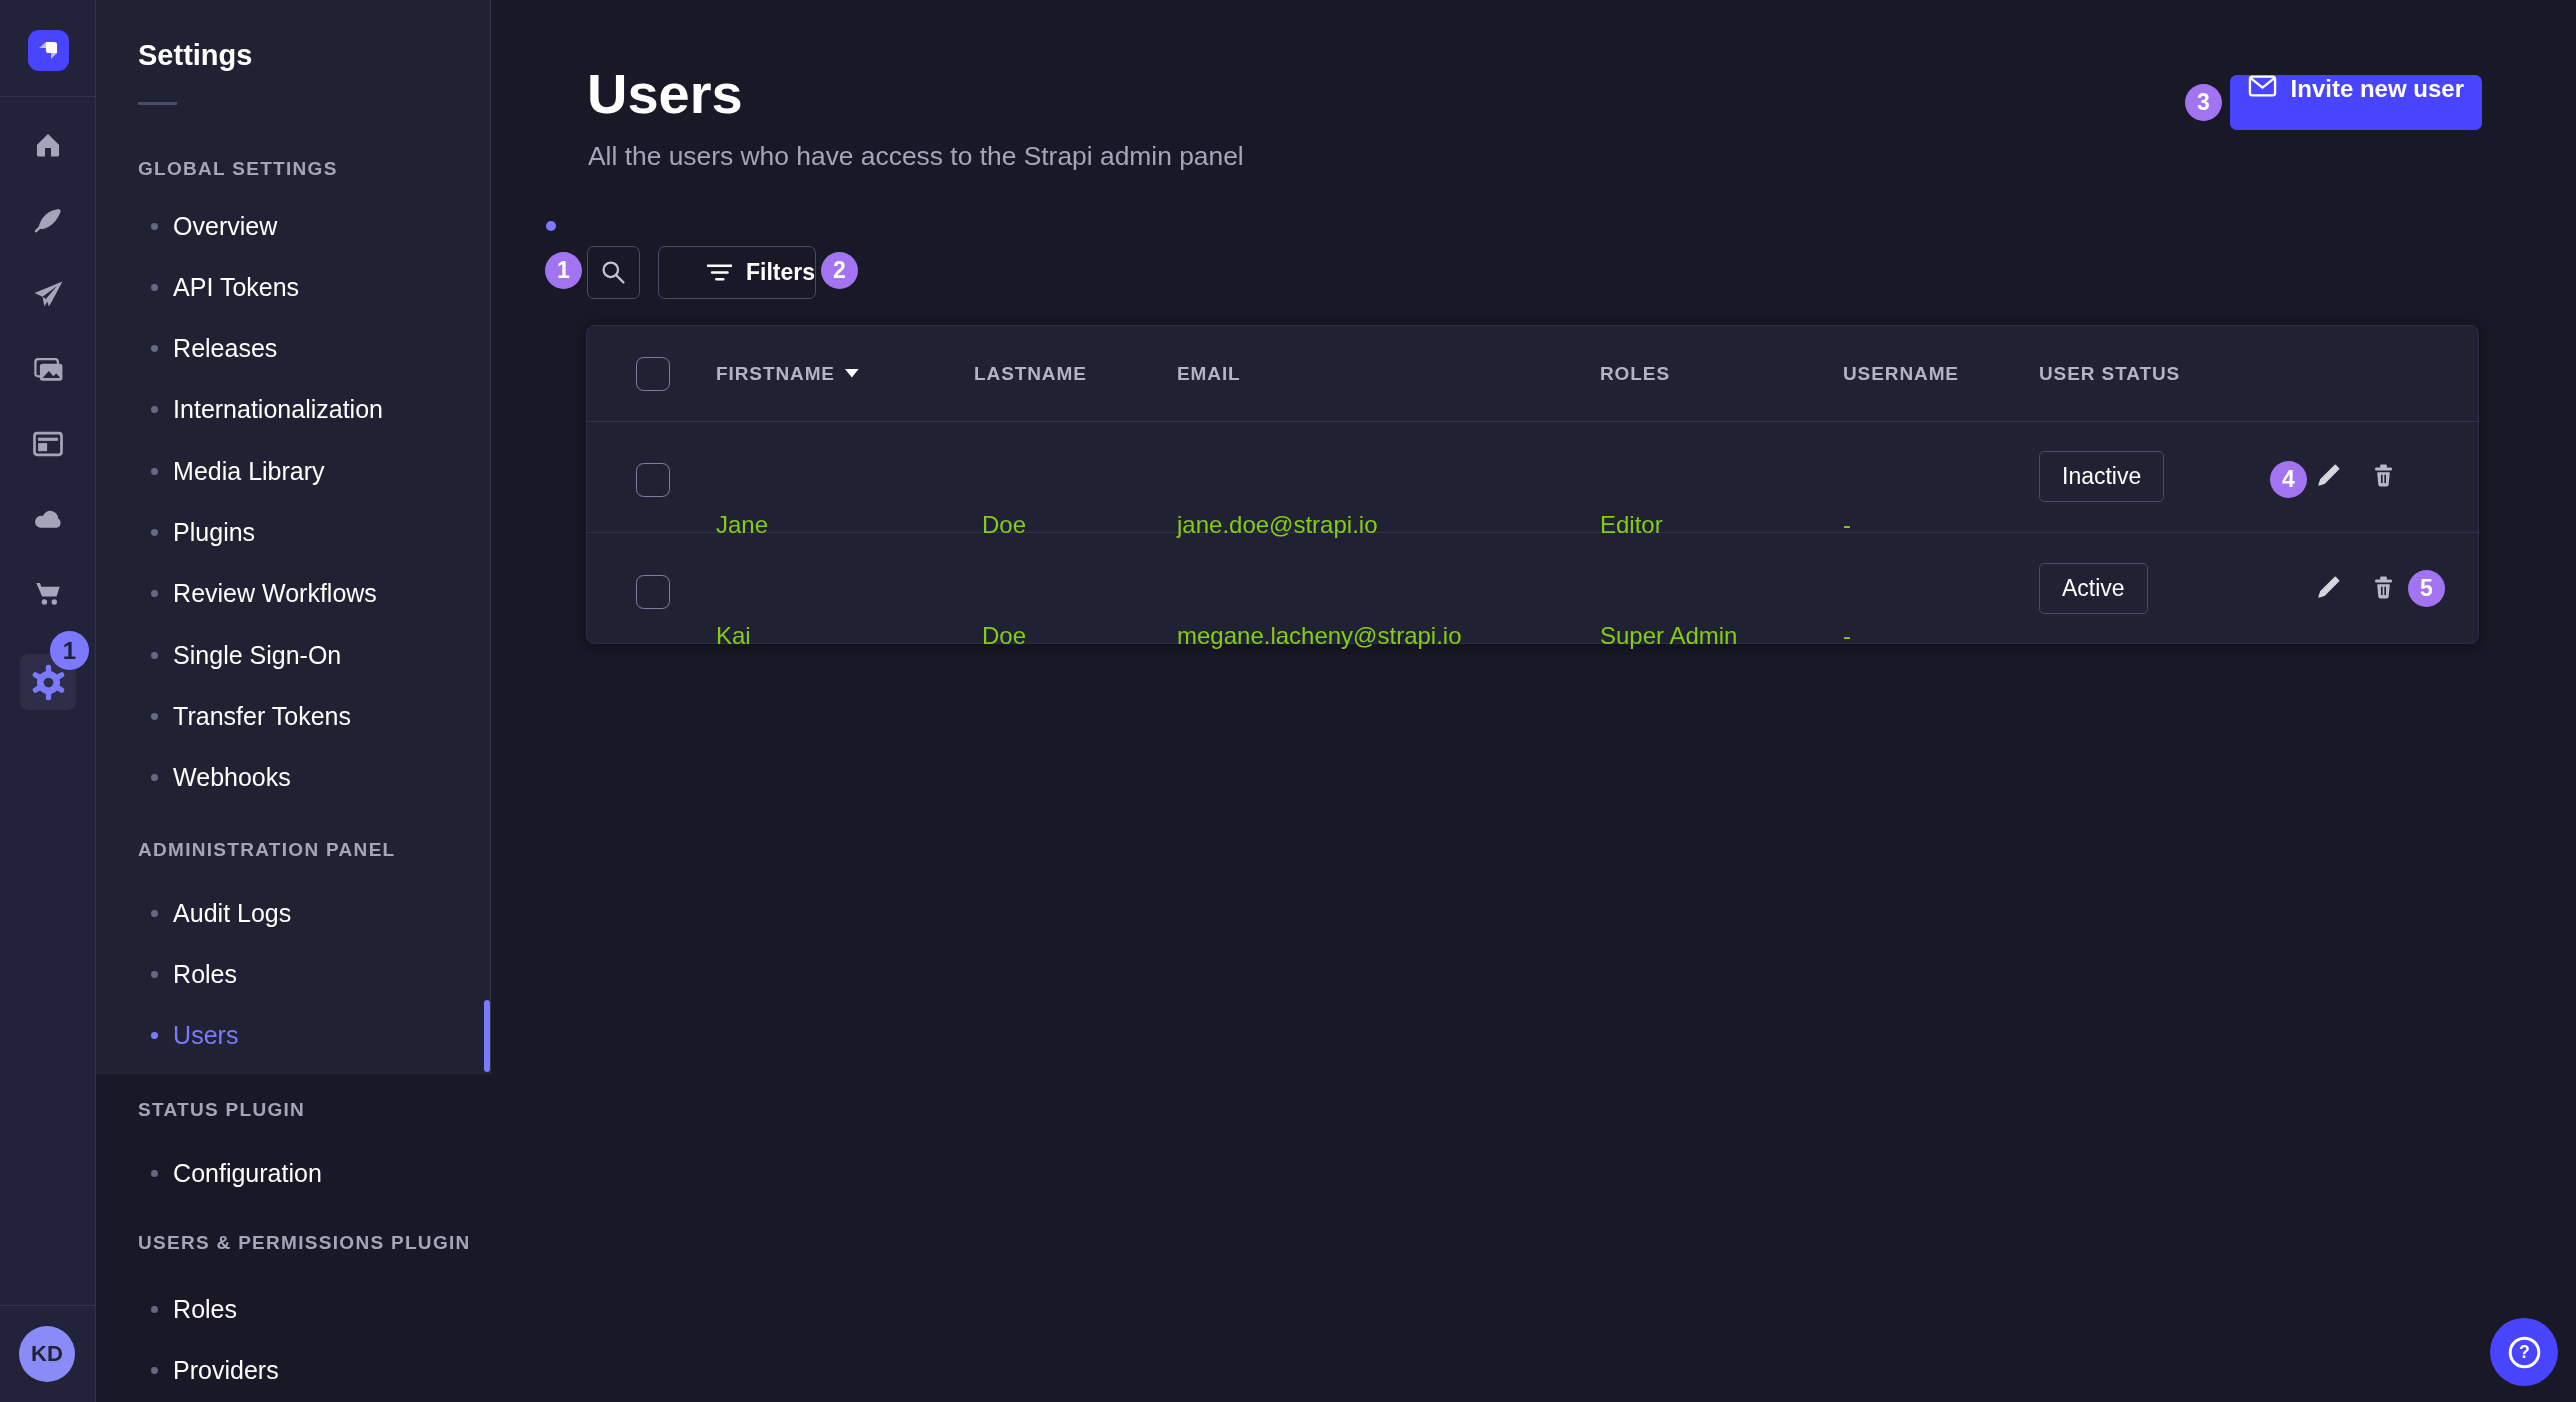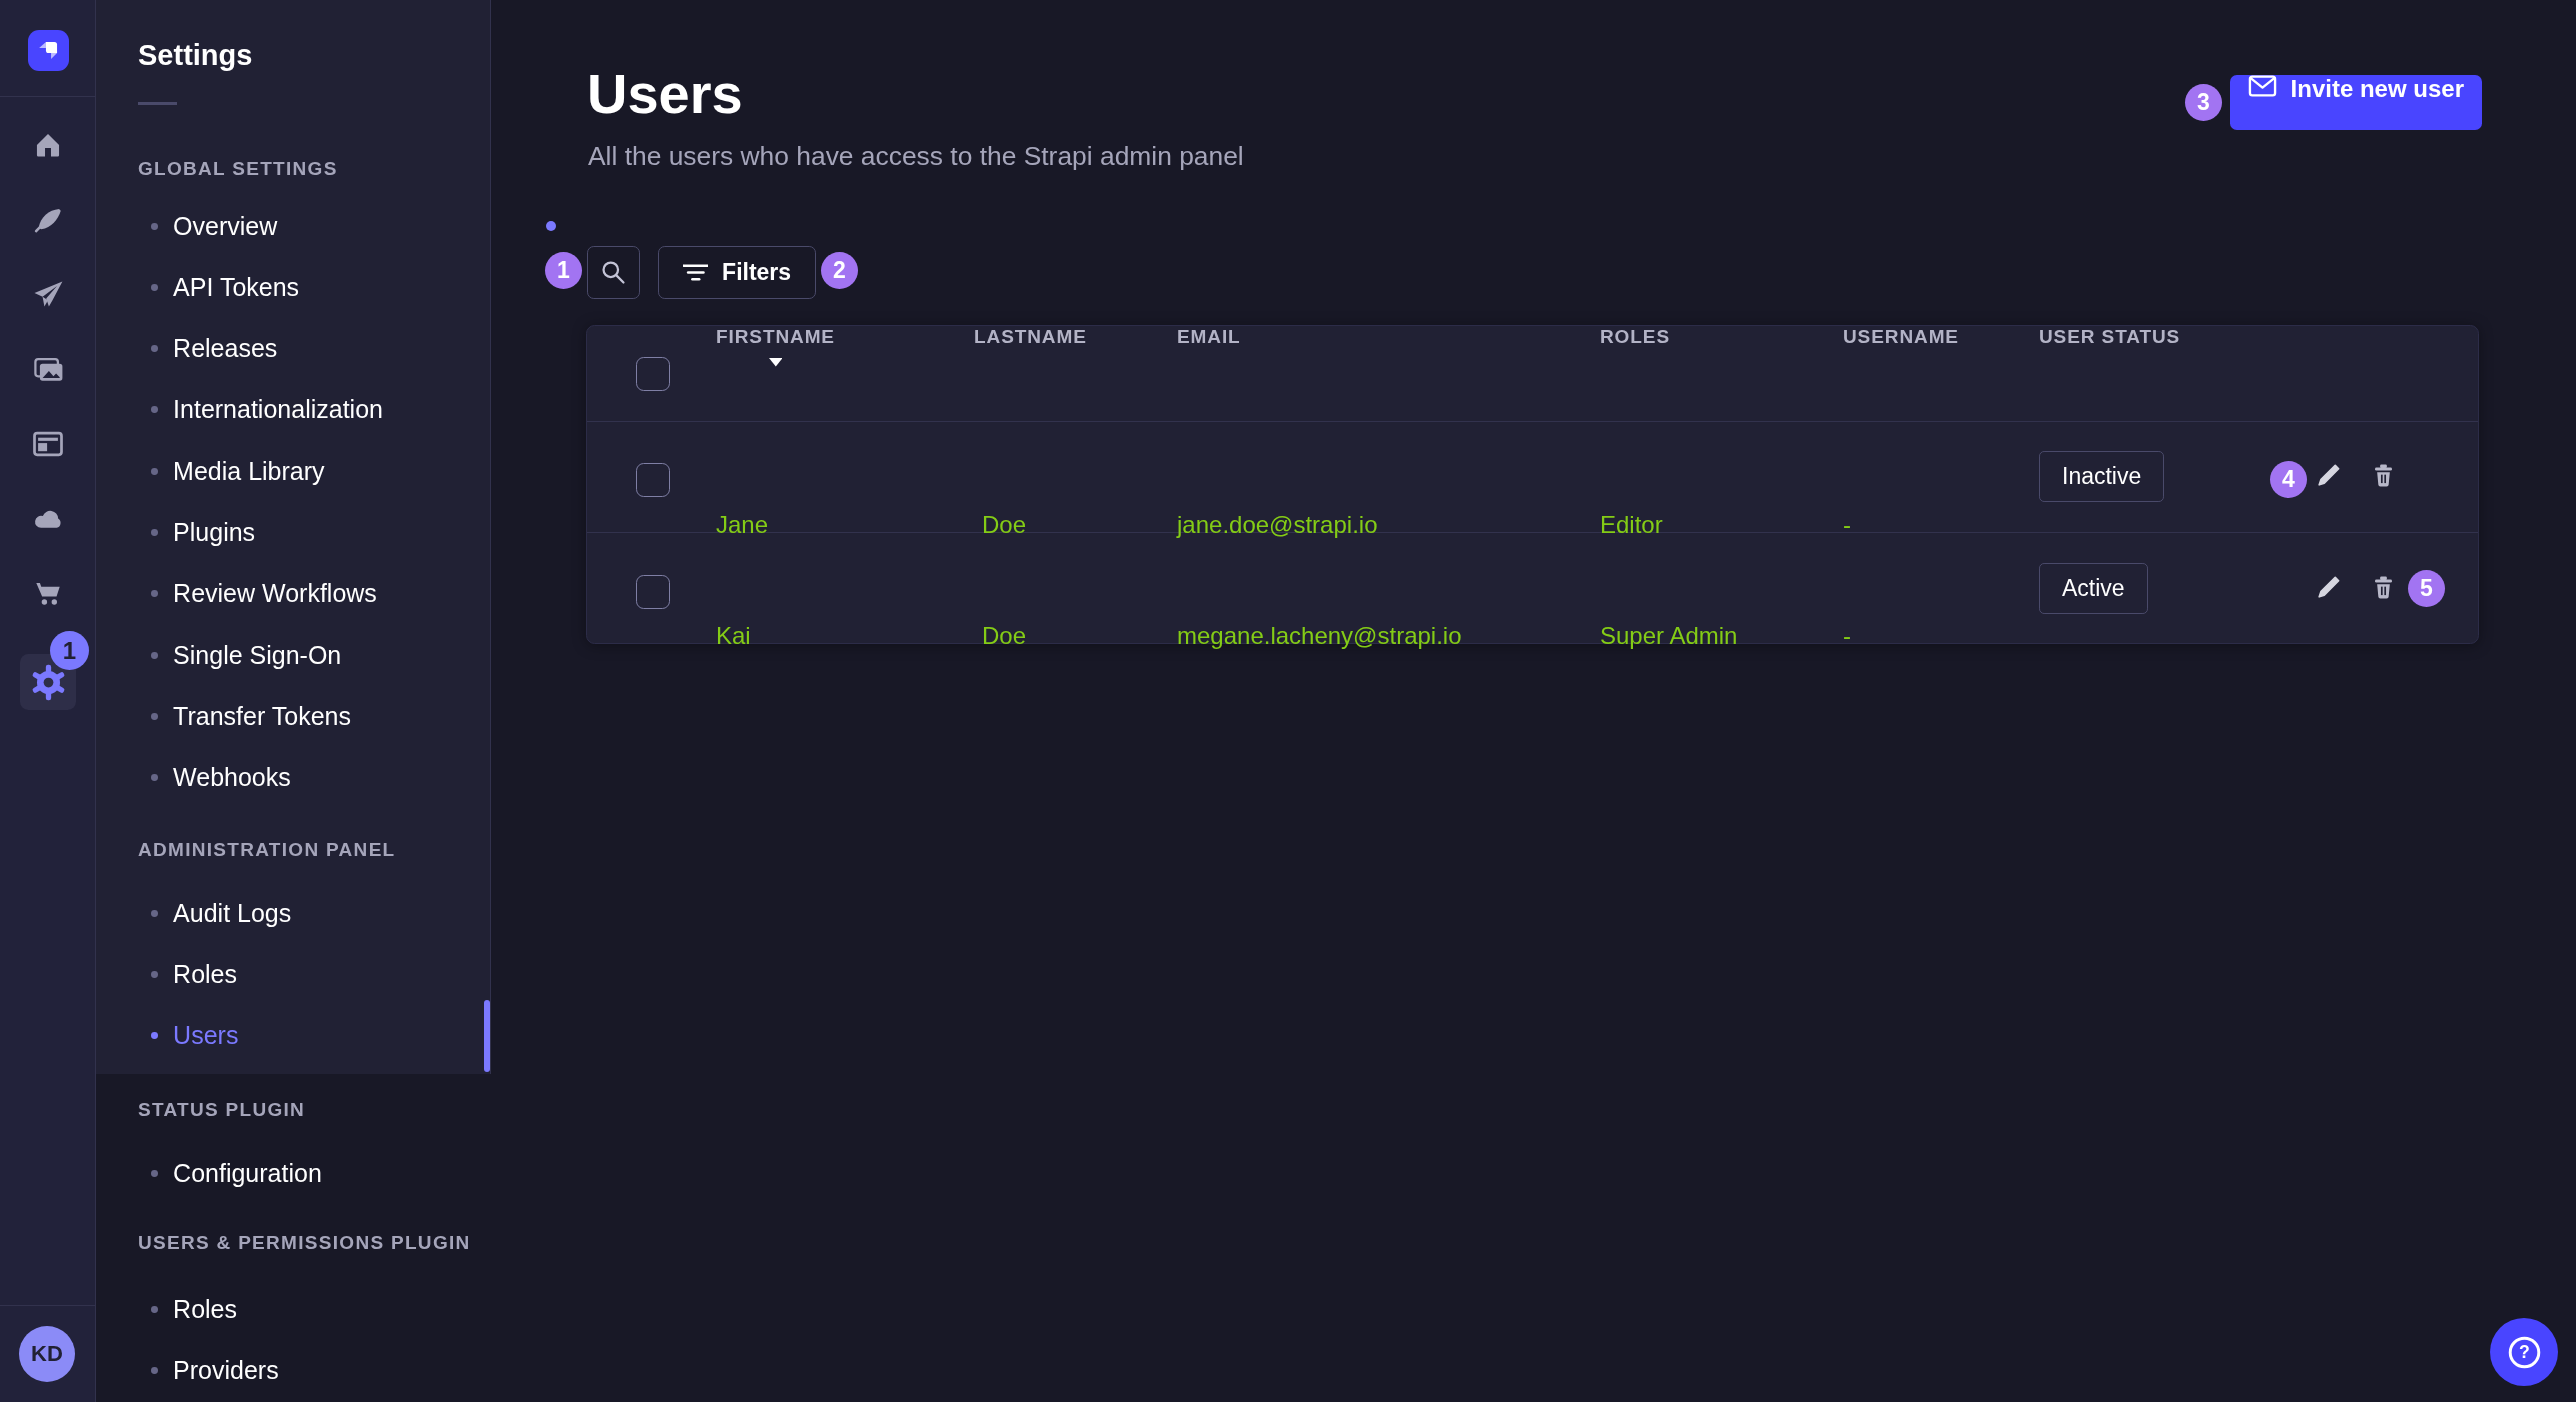--- a/index.html
+++ b/index.html
@@ -32,33 +32,33 @@
   .page-title{position:absolute;left:587px;top:61px;font-size:56px;font-weight:700;color:#ffffff;}
   .page-sub{position:absolute;left:588px;top:141px;font-size:26.4px;color:#a5a5ba;}
 
   .invite-btn{position:absolute;left:2230px;top:75px;width:252px;height:55px;border-radius:6.8px;background:#4945ff;
               display:flex;align-items:flex-start;justify-content:center;gap:13.6px;cursor:pointer;}
   .invite-btn .txt{font-size:24px;font-weight:700;color:#fff;}
 
   .icon-btn{position:absolute;width:53px;height:53px;border-radius:6.8px;border:1.7px solid #4a4a6a;box-sizing:border-box;
             display:flex;align-items:center;justify-content:center;color:#c3c3d6;cursor:pointer;background:transparent;}
   .filters-btn{position:absolute;left:658px;top:246px;width:158px;height:53px;border-radius:6.8px;border:1.7px solid #4a4a6a;box-sizing:border-box;
-               display:flex;align-items:center;justify-content:center;gap:13.6px;cursor:pointer;}
+               display:flex;align-items:center;justify-content:flex-end;gap:13.6px;cursor:pointer;}
   .filters-btn .txt{font-size:23px;font-weight:700;color:#fff;}
 
   
   .anno{position:absolute;width:37px;height:37px;border-radius:50%;background:#a274f2;color:#fff;font-size:23px;font-weight:700;
         display:flex;align-items:center;justify-content:center;z-index:30;}
 
   
   .card{position:absolute;left:586px;top:325px;width:1893px;height:319px;background:#212134;border:0.9px solid #2c2c48;
         border-radius:8.5px;box-shadow:0 1.7px 13.6px rgba(0,0,0,.35);box-sizing:border-box;}
   .hline{position:absolute;left:0;width:1891px;height:0.9px;background:#32324d;}
   .checkbox{position:absolute;left:49px;width:34px;height:34px;border:1.7px solid #7f7fa5;border-radius:7.7px;box-sizing:border-box;cursor:pointer;background:transparent;}
-  .th{position:absolute;height:95px;display:flex;align-items:center;gap:10.2px;font-size:19px;font-weight:700;letter-spacing:0.9px;color:#b3b3c6;cursor:pointer;flex-direction:column;}
+  .th{position:absolute;height:95px;display:flex;align-items:center;gap:10.2px;font-size:19px;font-weight:700;letter-spacing:0.9px;color:#b3b3c6;cursor:pointer;}
   .cell{position:absolute;height:112px;display:flex;align-items:center;font-size:24px;color:#84cc16;margin-top:48px;}
   .status-badge{position:absolute;height:51px;padding:0 22px;border:1.7px solid #4a4a6a;border-radius:5.1px;box-sizing:border-box;
                 display:flex;align-items:center;justify-content:center;font-size:23px;color:#fff;}
   .act-btn{position:absolute;width:37px;height:37px;display:flex;align-items:center;justify-content:center;color:#b8b8c9;cursor:pointer;}
 
   .help-btn{position:absolute;left:2490px;top:1318px;width:68px;height:68px;border-radius:50%;background:#4945ff;
             display:flex;align-items:center;justify-content:center;cursor:pointer;z-index:20;}
 </style>
 </head>
 <body>

